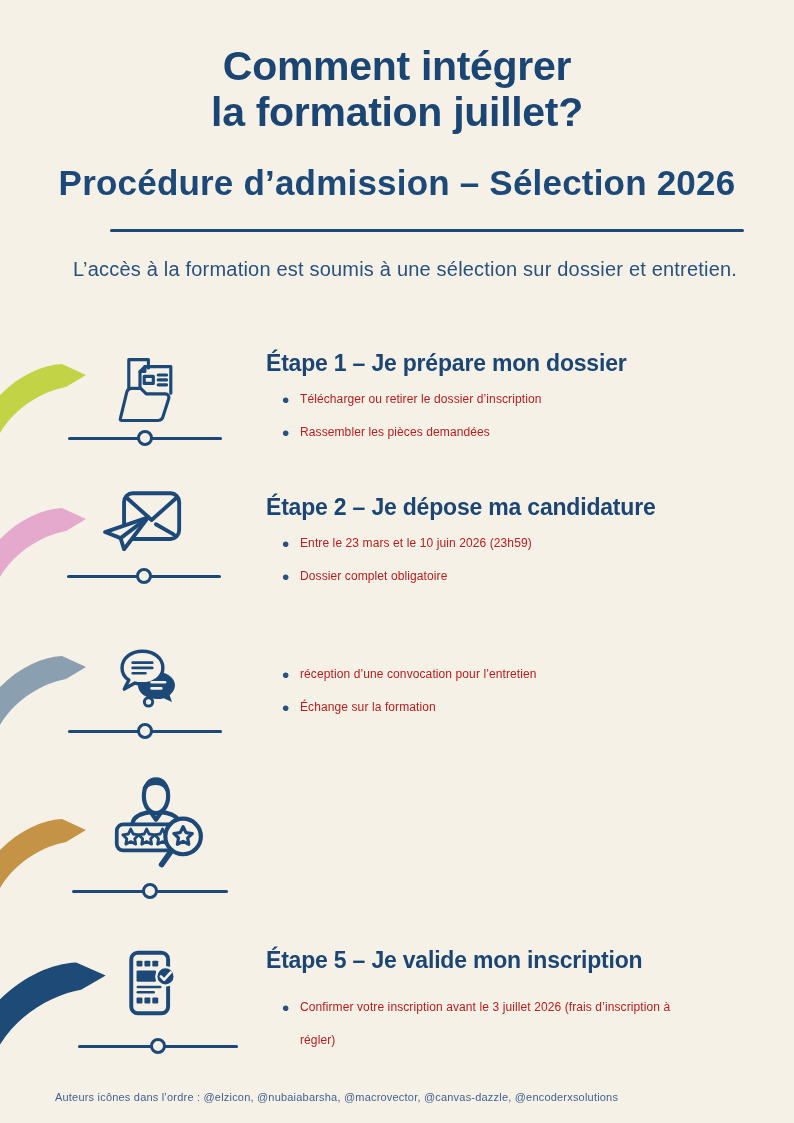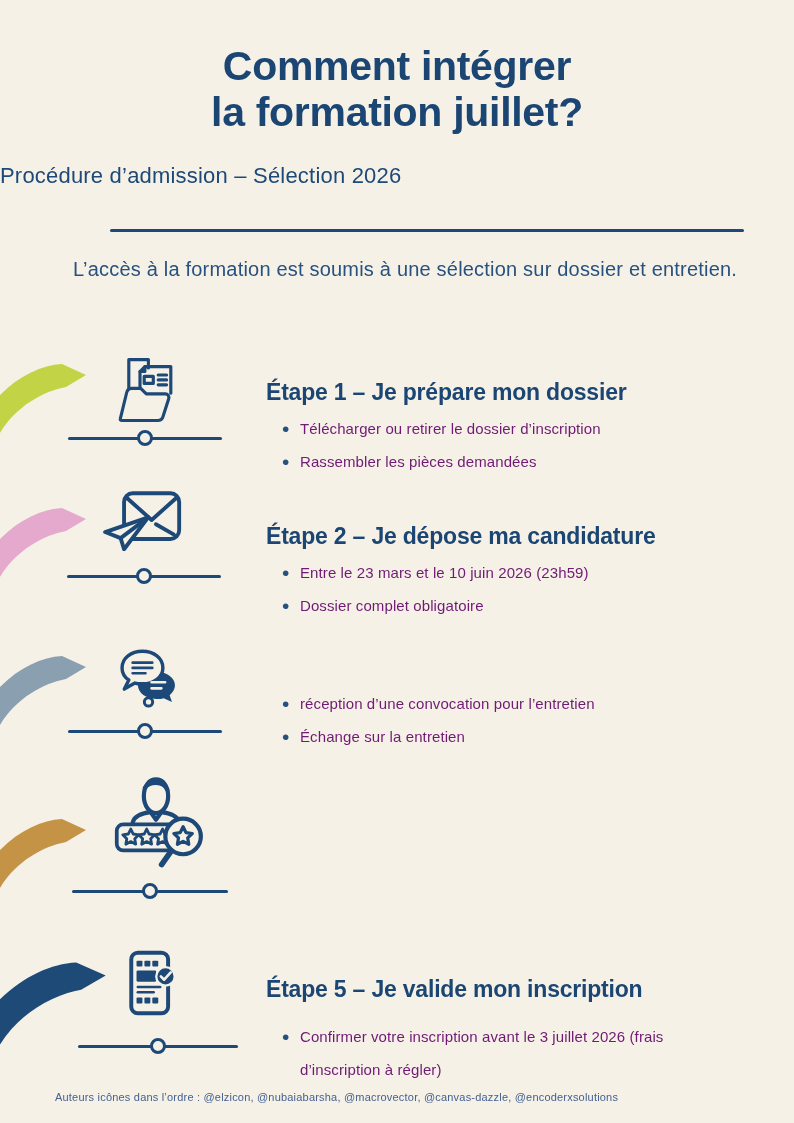--- a/index.html
+++ b/index.html
@@ -18,21 +18,22 @@
 
   
   .title {
     position:absolute; top:44px; left:0; width:100%;
     text-align:center;
     font-size:41px; font-weight:bold; line-height:1.12;
     color:#1b4674; letter-spacing:-0.3px;
   }
   .subtitle {
     position:absolute; top:163px; left:0; width:100%;
-    font-size:22px; font-weight:normal;
+    text-align:center;
+    font-size:35px; font-weight:bold;
     color:#1d4978; letter-spacing:0.2px;
   }
   .divider {
     position:absolute; top:229px; left:110px;
     width:634px; height:3px;
     background:#1d4978; border-radius:2px;
   }
   .intro {
     position:absolute; top:258px; left:0; width:100%;
     text-align:center;
@@ -67,36 +68,36 @@
     background:#1d4978; border-radius:2px;
   }
   .tl .knob {
     position:absolute; top:2px; left:50%; margin-left:-8px;
     width:16px; height:16px; box-sizing:border-box;
     border:3.5px solid #1d4978; border-radius:50%;
     background:#f6f1e7;
   }
 
   
-  .step-text { position:absolute; left:266px;margin-top:29px; }
+  .step-text { position:absolute; left:266px; }
   #t1 { top:350px; width:500px; }
   #t2 { top:494px; width:500px; }
   #t3 { top:645px; width:500px; }
   #t4 { top:810px; width:500px; }
   #t5 { top:947px; width:500px; }
   .step-head {
     font-size:23px; font-weight:bold; color:#1b4674;
     white-space:nowrap; letter-spacing:-0.2px;
   }
   .bullets {
     margin:6px 0 0 0; padding:0; list-style:none;
   }
   .bullets li {
     position:relative; padding-left:34px;
-    font-size:15px; line-height:33px; color:#701a75;
+    font-size:12px; line-height:33px; color:#b91c1c;
     letter-spacing:0.1px;
   }
   .bullets li::before {
     content:"\2022";
     position:absolute; left:16px; top:0;
     font-size:21px; color:#27517e;
   }
   #t3 .bullets { margin-top:13px; max-width:330px; }
   #t4 .bullets { margin-top:13px; }
   #t5 .bullets { margin-top:17px; max-width:435px; }
@@ -231,21 +232,21 @@
     <div class="step-head">Étape 2 – Je dépose ma candidature</div>
     <ul class="bullets">
       <li>Entre le 23 mars et le 10 juin 2026 (23h59)</li>
       <li>Dossier complet obligatoire</li>
     </ul>
   </div>
 
   <div id="t3" class="step-text">
     <ul class="bullets">
       <li>réception d’une convocation pour l’entretien</li>
-      <li>Échange sur la entretien</li>
+      <li>Échange sur la formation</li>
     </ul>
   </div>
 
 
   <div id="t5" class="step-text">
     <div class="step-head">Étape 5 – Je valide mon inscription</div>
     <ul class="bullets">
       <li>Confirmer votre inscription avant le 3 juillet 2026 (frais d’inscription à régler)</li>
     </ul>
   </div>

